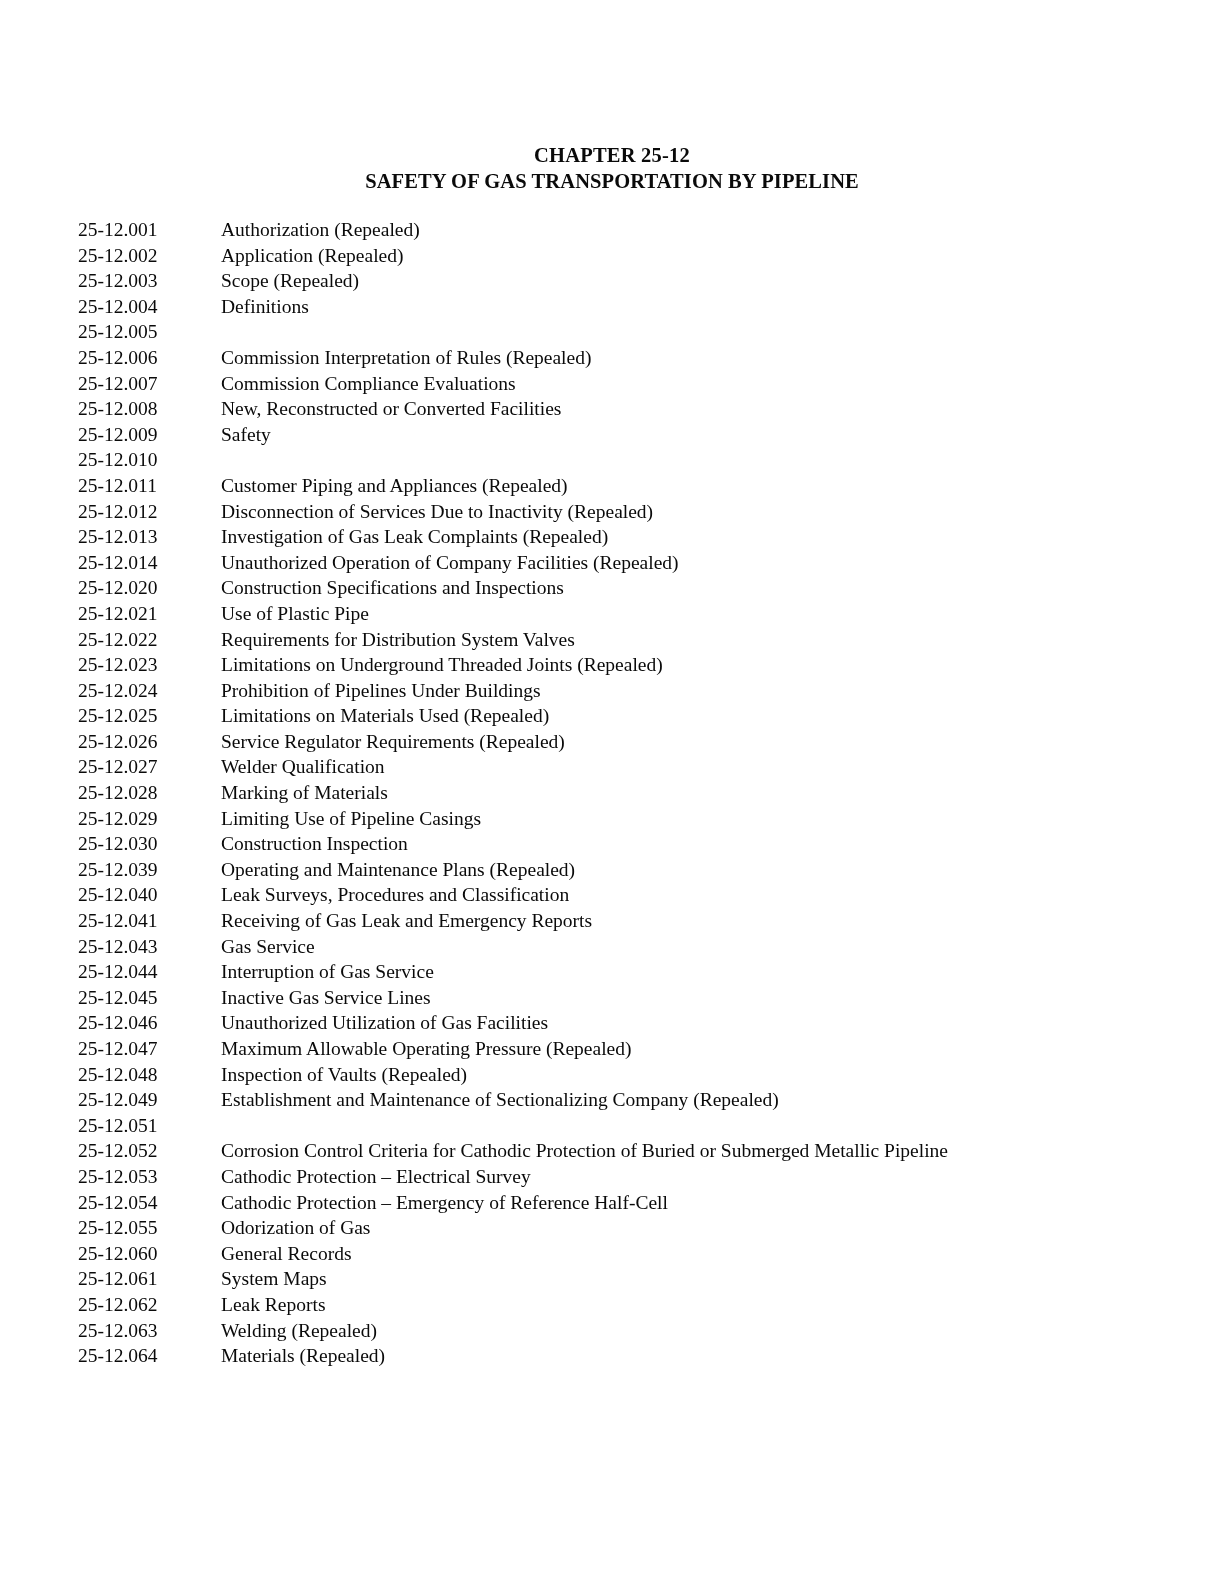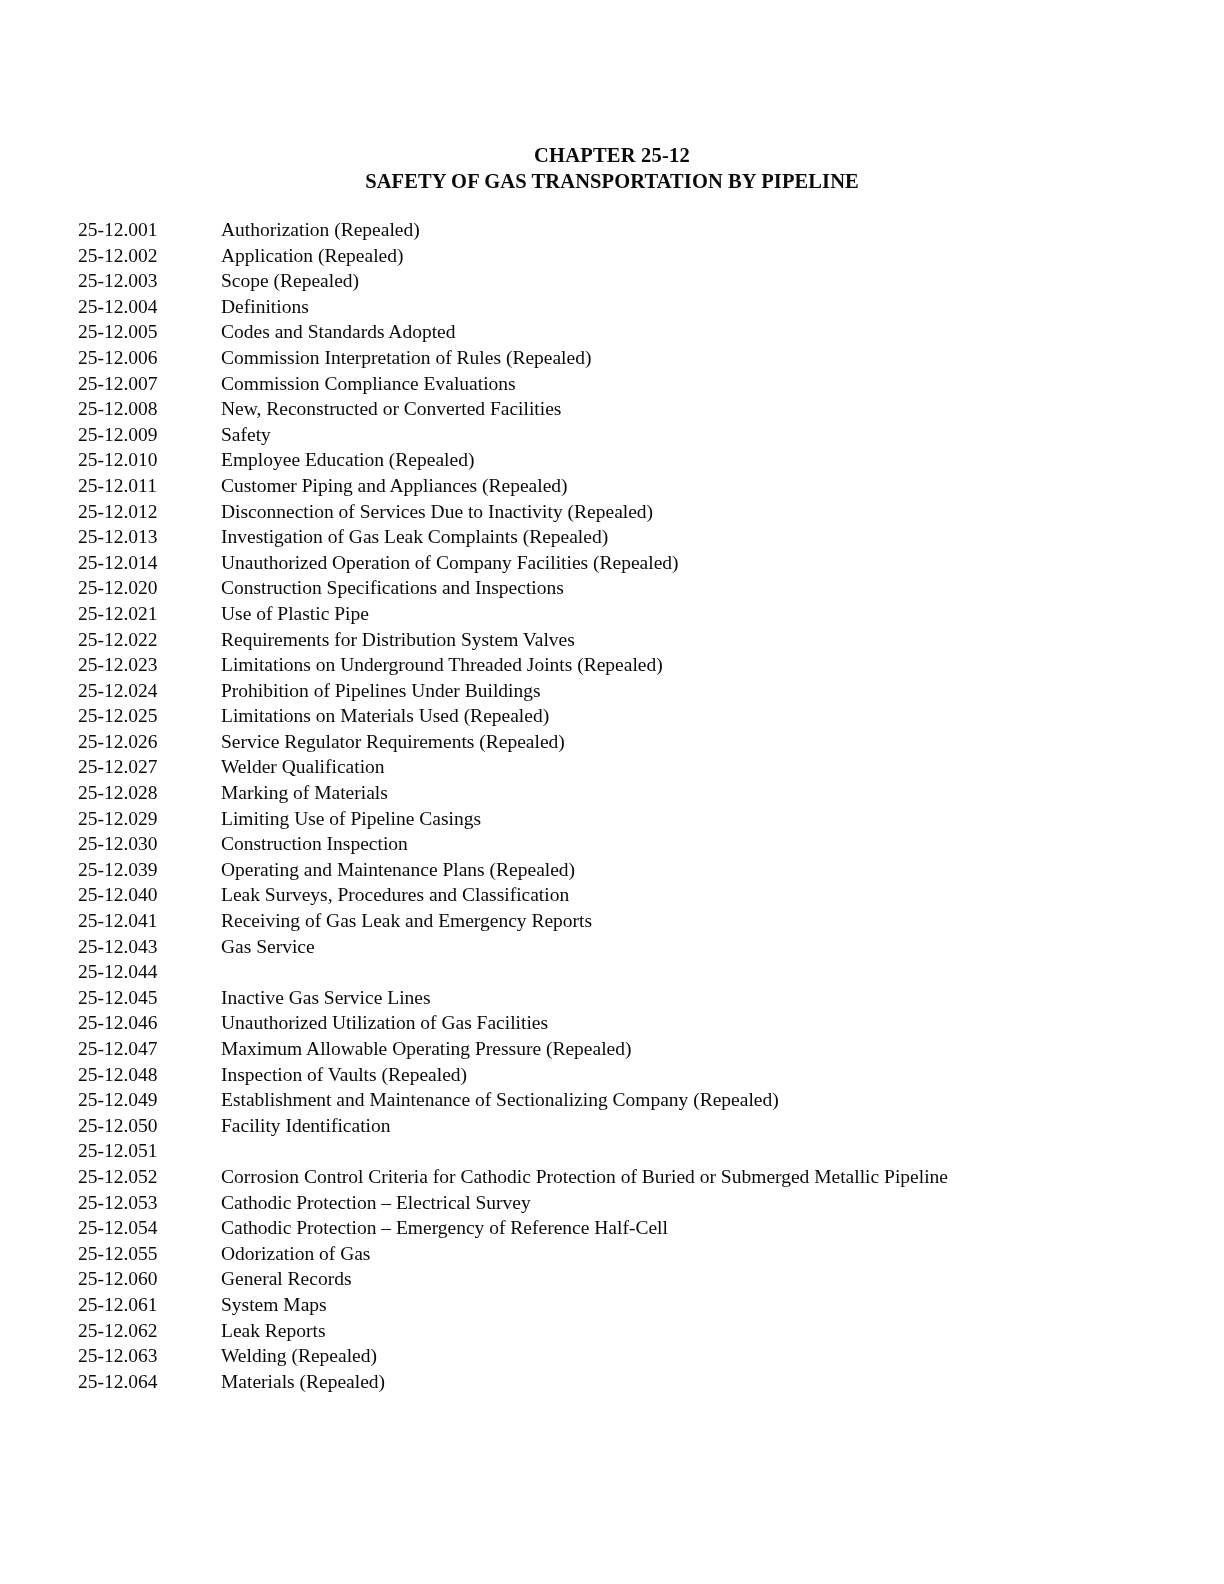--- a/index.html
+++ b/index.html
@@ -91,41 +91,39 @@
       <div class="toc-row">
         <span class="toc-number">25-12.003</span>
         <span class="toc-title">Scope (Repealed)</span>
       </div>
       <div class="toc-row">
         <span class="toc-number">25-12.004</span>
         <span class="toc-title">Definitions</span>
       </div>
       <div class="toc-row">
         <span class="toc-number">25-12.005</span>
-        <span class="toc-title">Codes and Standards Adopted</span>
       </div>
       <div class="toc-row">
         <span class="toc-number">25-12.006</span>
         <span class="toc-title">Commission Interpretation of Rules (Repealed)</span>
       </div>
       <div class="toc-row">
         <span class="toc-number">25-12.007</span>
         <span class="toc-title">Commission Compliance Evaluations</span>
       </div>
       <div class="toc-row">
         <span class="toc-number">25-12.008</span>
         <span class="toc-title">New, Reconstructed or Converted Facilities</span>
       </div>
       <div class="toc-row">
         <span class="toc-number">25-12.009</span>
         <span class="toc-title">Safety</span>
       </div>
       <div class="toc-row">
         <span class="toc-number">25-12.010</span>
-        <span class="toc-title">Employee Education (Repealed)</span>
       </div>
       <div class="toc-row">
         <span class="toc-number">25-12.011</span>
         <span class="toc-title">Customer Piping and Appliances (Repealed)</span>
       </div>
       <div class="toc-row">
         <span class="toc-number">25-12.012</span>
         <span class="toc-title">Disconnection of Services Due to Inactivity (Repealed)</span>
       </div>
       <div class="toc-row">
@@ -191,20 +189,21 @@
       <div class="toc-row">
         <span class="toc-number">25-12.041</span>
         <span class="toc-title">Receiving of Gas Leak and Emergency Reports</span>
       </div>
       <div class="toc-row">
         <span class="toc-number">25-12.043</span>
         <span class="toc-title">Gas Service</span>
       </div>
       <div class="toc-row">
         <span class="toc-number">25-12.044</span>
+        <span class="toc-title">Interruption of Gas Service</span>
       </div>
       <div class="toc-row">
         <span class="toc-number">25-12.045</span>
         <span class="toc-title">Inactive Gas Service Lines</span>
       </div>
       <div class="toc-row">
         <span class="toc-number">25-12.046</span>
         <span class="toc-title">Unauthorized Utilization of Gas Facilities</span>
       </div>
       <div class="toc-row">
@@ -213,24 +212,20 @@
       </div>
       <div class="toc-row">
         <span class="toc-number">25-12.048</span>
         <span class="toc-title">Inspection of Vaults (Repealed)</span>
       </div>
       <div class="toc-row">
         <span class="toc-number">25-12.049</span>
         <span class="toc-title">Establishment and Maintenance of Sectionalizing Company (Repealed)</span>
       </div>
       <div class="toc-row">
-        <span class="toc-number">25-12.050</span>
-        <span class="toc-title">Facility Identification</span>
-      </div>
-      <div class="toc-row">
         <span class="toc-number">25-12.051</span>
       </div>
       <div class="toc-row">
         <span class="toc-number">25-12.052</span>
         <span class="toc-title">Corrosion Control Criteria for Cathodic Protection of Buried or Submerged Metallic Pipeline</span>
       </div>
       <div class="toc-row">
         <span class="toc-number">25-12.053</span>
         <span class="toc-title">Cathodic Protection – Electrical Survey</span>
       </div>

